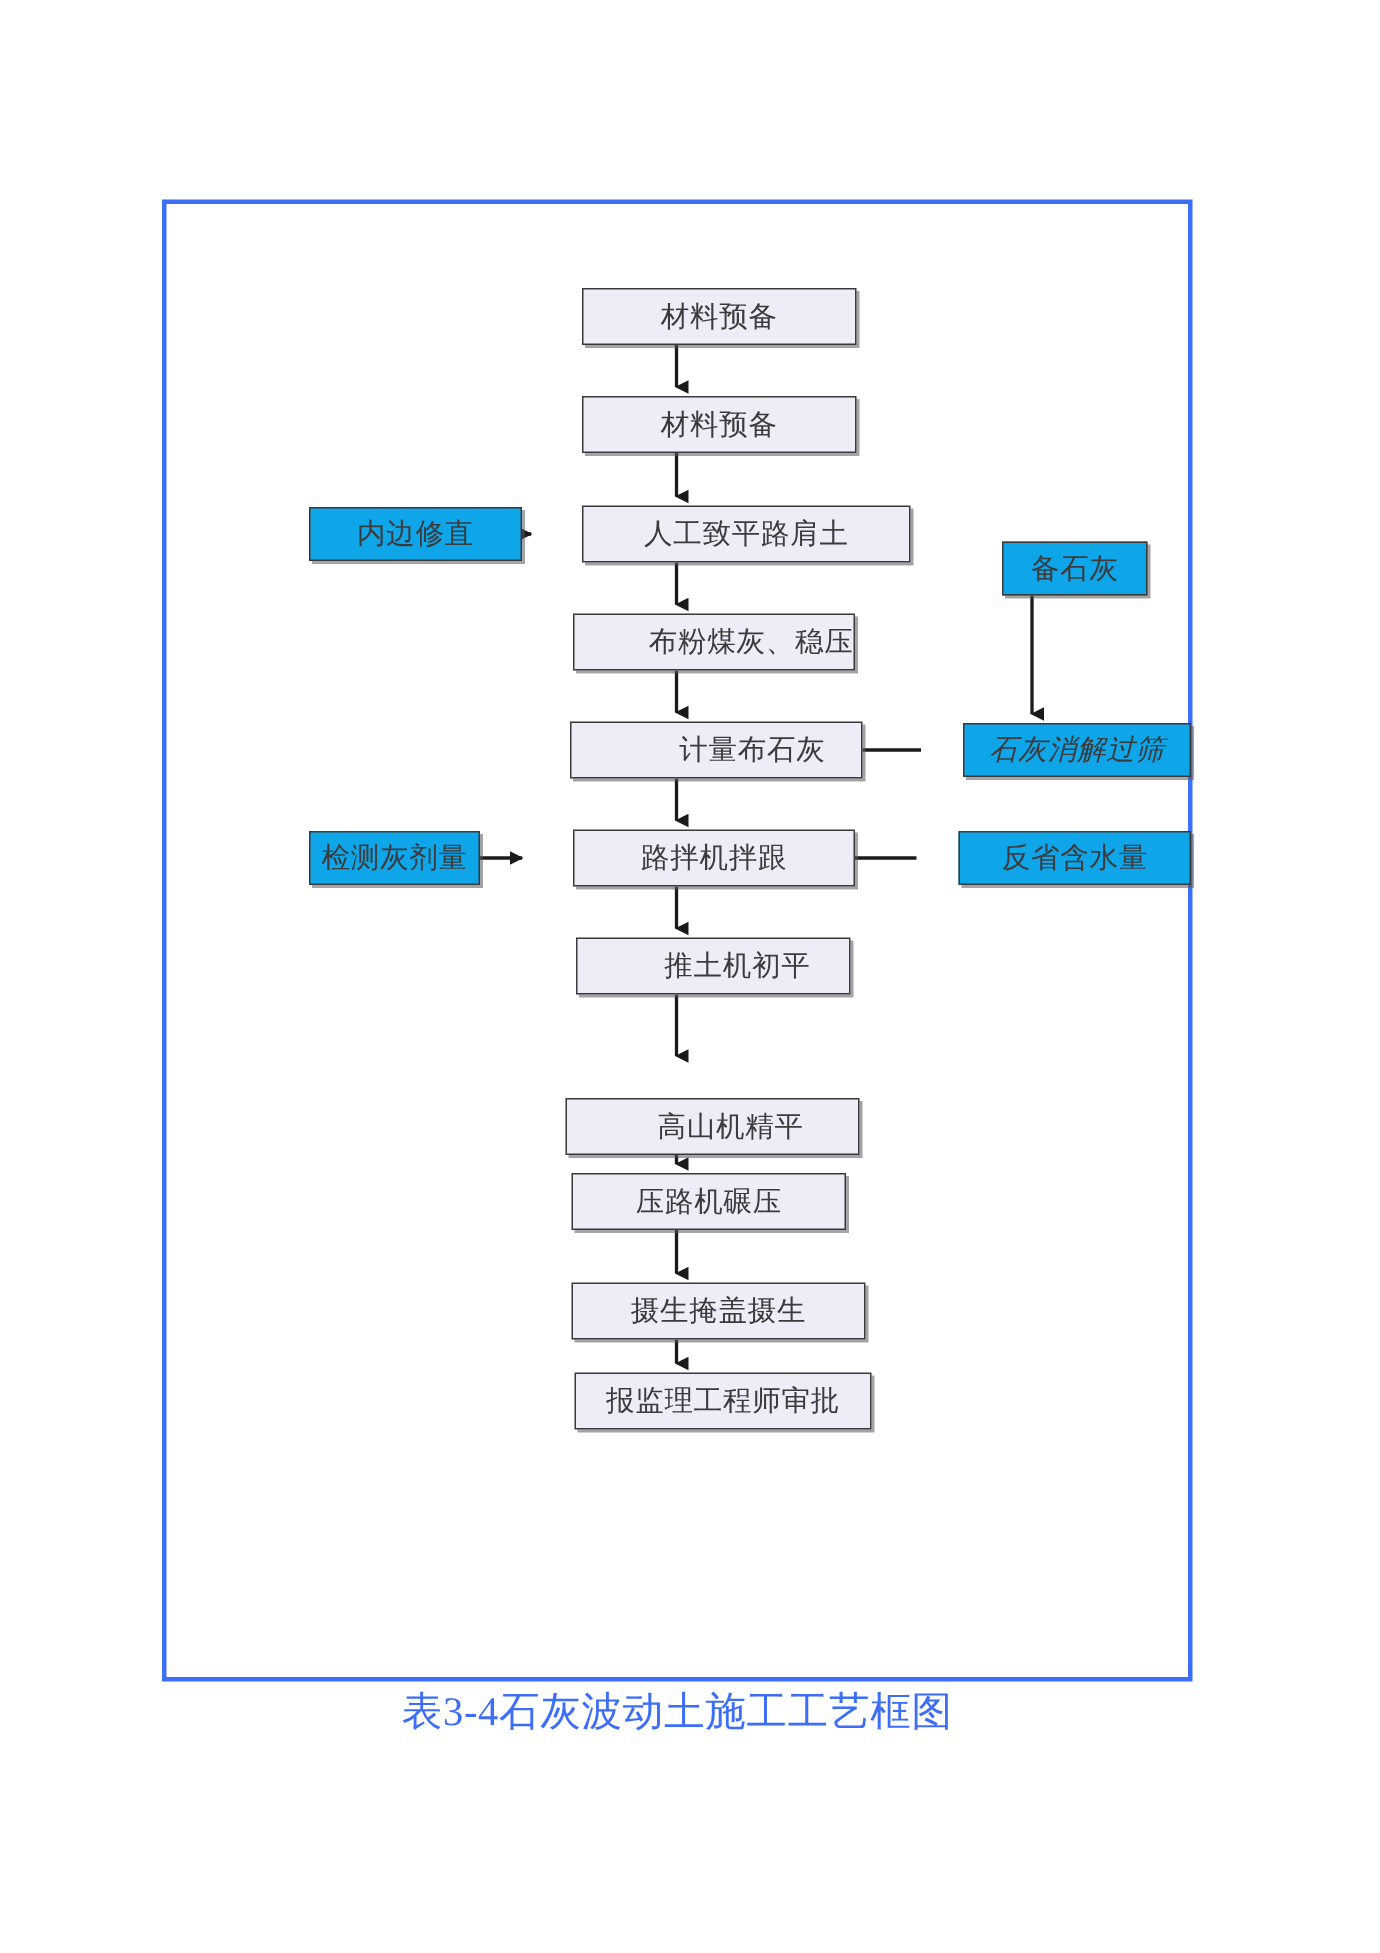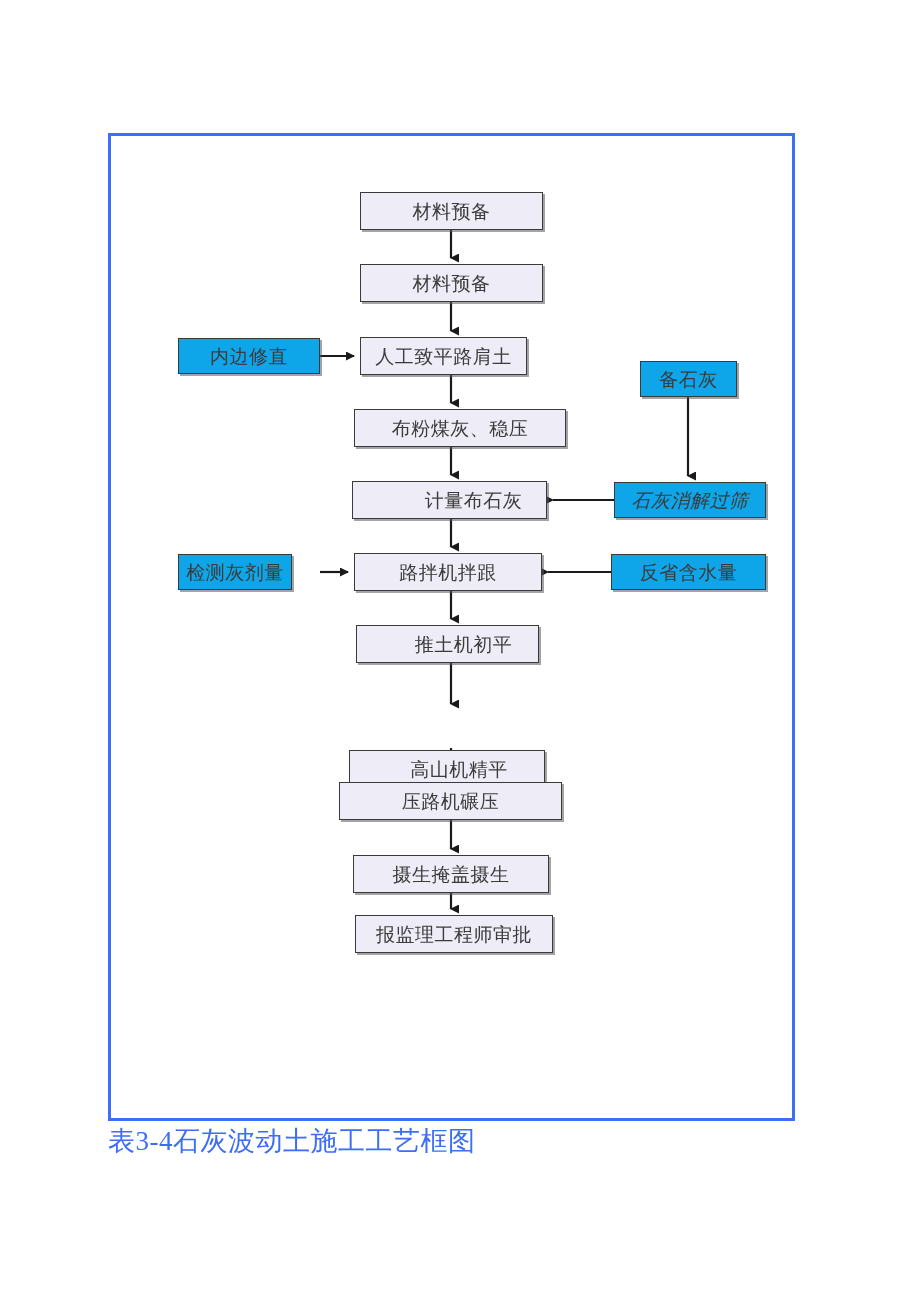--- a/index.html
+++ b/index.html
@@ -53,33 +53,35 @@
     box-shadow: 2px 2px 0 0 rgba(90,90,95,0.55);
     display: flex;
     align-items: center;
     justify-content: center;
     color: #3b3b3b;
     font-size: 19px;
     line-height: 1;
     letter-spacing: 0.5px;
     white-space: nowrap;
     font-family: "Liberation Serif", "DejaVu Serif", serif;
+    margin-left: 28px;
   }
   .node.main {
     background: #edecf7;
   }
   .node.side {
     background: #0ea5e9;
   }
 
   #caption {
     position: absolute;
     left: 108px;
     top: 1123px;
     width: 687px;
+    text-align: center;
     color: #3d6ef7;
     font-size: 27px;
     font-family: "Liberation Serif", "DejaVu Serif", serif;
     letter-spacing: 0.5px;
     white-space: nowrap;
   }
 </style>
 </head>
 <body>
 
@@ -123,45 +125,45 @@
   </svg>
 
   <div class="node main" style="left:360px; top:192px; width:183px; height:38px;">
     <span>材料预备</span>
   </div>
 
   <div class="node main" style="left:360px; top:264px; width:183px; height:38px;">
     <span>材料预备</span>
   </div>
 
-  <div class="node main" style="left:360px; top:337px; width:167px; height:38px;">
+  <div class="node main" style="left:360px; top:337px; width:219px; height:38px;">
     <span>人工致平路肩土</span>
   </div>
 
-  <div class="node main" style="left:354px; top:409px; width:212px; height:38px;">
+  <div class="node main" style="left:354px; top:409px; width:188px; height:38px;justify-content:flex-end;">
     <span>布粉煤灰、稳压</span>
   </div>
 
   <div class="node main" style="left:352px; top:481px; width:195px; height:38px;padding-left:48px;">
     <span>计量布石灰</span>
   </div>
 
   <div class="node main" style="left:354px; top:553px; width:188px; height:38px;text-align:right;">
     <span>路拌机拌跟</span>
   </div>
 
   <div class="node main" style="left:356px; top:625px; width:183px; height:38px;padding-left:32px;">
     <span>推土机初平</span>
   </div>
 
-  <div class="node main" style="left:349px; top:750px; width:196px; height:38px;padding-left:24px;">
+  <div class="node main" style="left:349px; top:732px; width:196px; height:38px;padding-left:24px;">
     <span>高山机精平</span>
   </div>
 
-  <div class="node main" style="left:339px; top:782px; width:223px; height:38px;">
+  <div class="node main" style="left:353px; top:782px; width:183px; height:38px;">
     <span>压路机碾压</span>
   </div>
 
   <div class="node main" style="left:353px; top:855px; width:196px; height:38px;">
     <span>摄生掩盖摄生</span>
   </div>
 
   <div class="node main" style="left:355px; top:915px; width:198px; height:38px;">
     <span>报监理工程师审批</span>
   </div>

